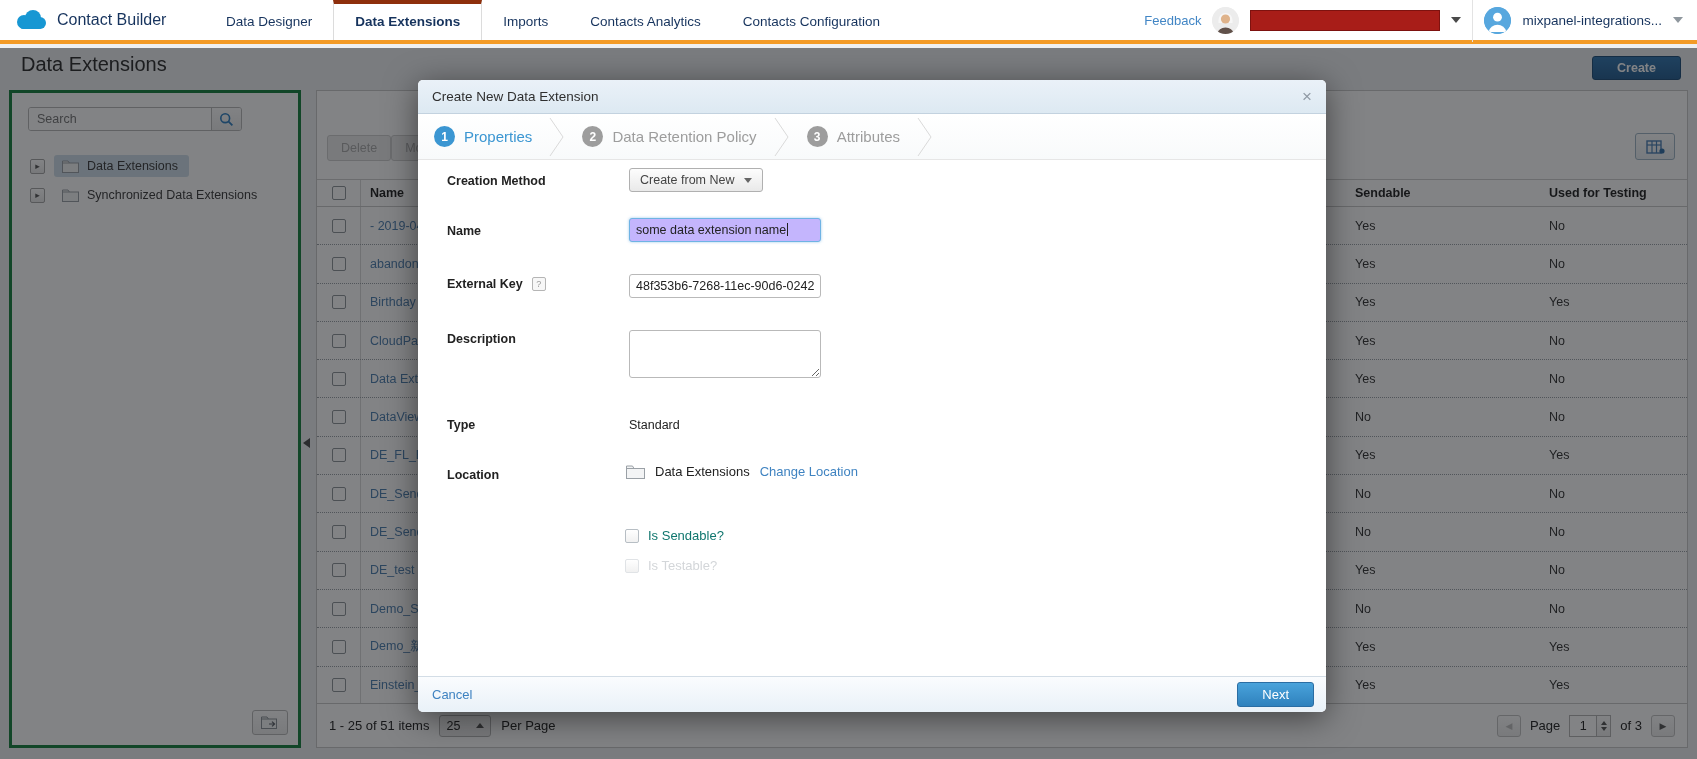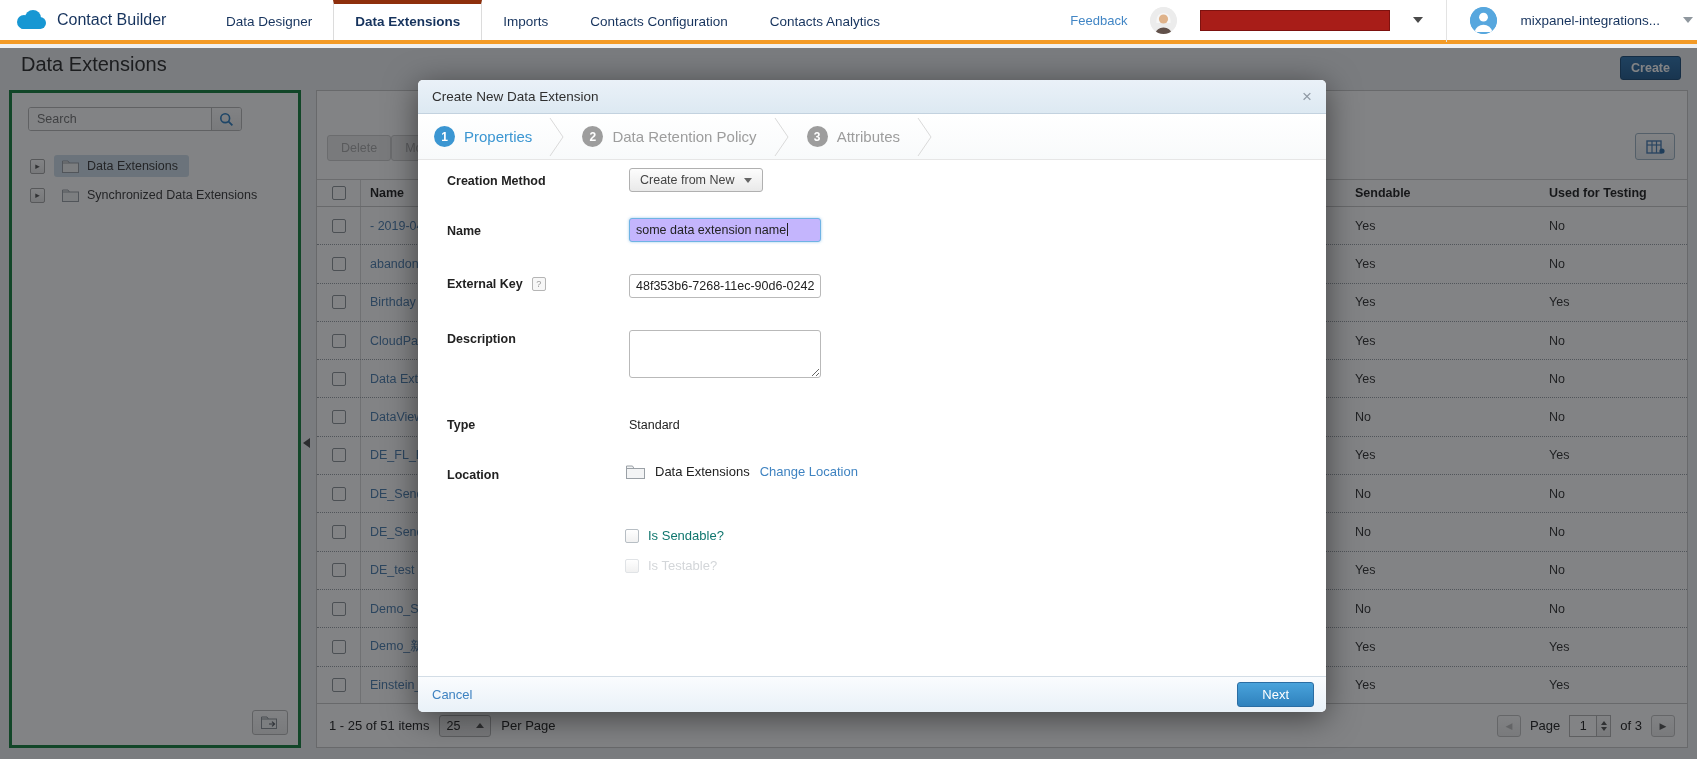--- a/index.html
+++ b/index.html
@@ -10,34 +10,34 @@
   
   .topnav { position:absolute; top:0; left:0; width:100%; height:44px; background:#fff;
             border-bottom:4px solid var(--accent-orange,#f39b27); z-index:70; display:flex; align-items:stretch; }
   .brand { display:flex; align-items:center; gap:9px; padding:0 14px 0 14px; min-width:205px; }
   .brand-label { font-size:16px; font-weight:500; color:var(--brand-navy,#16335d); white-space:nowrap; }
   .nav-tabs { display:flex; }
   .nav-tab { padding:0 21px; font-size:13.5px; color:var(--brand-navy,#16335d); line-height:36px;
              border-top:4px solid transparent; cursor:pointer; white-space:nowrap; }
   .nav-tab.active { border-top-color:var(--active-tab-border,#8e2f0c); border-left:1px solid #dcdcdc;
                     border-right:1px solid #dcdcdc; font-weight:700; }
-  .nav-right { margin-left:auto; display:flex; align-items:center; gap:23px; padding-right:4px; }
+  .nav-right { margin-left:auto; display:flex; align-items:center; gap:11px; padding-right:14px; }
   .feedback-link { font-size:13px; color:#4286c5; cursor:pointer; }
   .einstein { width:27px; height:27px; border-radius:50%; overflow:hidden; background:#ececec; flex:0 0 auto; }
   .redacted { width:190px; height:21px; background:var(--redaction-red,#a81d18); border:1px solid #7e120f; }
   .caret-dn { width:0; height:0; border-left:5px solid transparent; border-right:5px solid transparent;
               border-top:6px solid #4a4a4a; }
   .caret-dn.gray { border-top-color:#8f979e; }
   .nav-divider { width:1px; height:44px; background:#e3e3e3; }
   .user-avatar { width:27px; height:27px; border-radius:50%; overflow:hidden; background:#57a7de; flex:0 0 auto; }
   .account-name { font-size:13.5px; color:var(--brand-navy,#16335d); }
 
   
   .page-title { position:absolute; top:53px; left:21px; font-size:20px; color:#2b2b2b; z-index:1; }
-  .create-btn { position:absolute; top:56px; right:16px; padding:4px 10px; font-size:12.5px; font-weight:700;
+  .create-btn { position:absolute; top:56px; right:16px; padding:4px 24px; font-size:12.5px; font-weight:700;
                 color:#fff; background:linear-gradient(#3176b0,#245d90); border:1px solid #1c4c77;
                 border-radius:3px; z-index:1; cursor:pointer; }
 
   
   .left-panel { position:absolute; left:9px; top:90px; width:292px; height:658px; background:#fff;
                 border:3px solid #15803d; z-index:1; }
   .search-box { margin:14px 0 0 16px; width:214px; height:24px; border:1px solid #b9b9b9; border-radius:3px;
                 display:flex; overflow:hidden; background:#fff; }
   .search-input { flex:1; border:none; outline:none; padding:0 8px; font-size:12.5px; color:#444;
                   font-family:"Liberation Sans",sans-serif; }
@@ -174,23 +174,23 @@
       <span class="brand-label">Contact Builder</span>
     </div>
     <div class="nav-tabs">
 
         <span class="nav-tab">Data Designer</span>
 
         <span class="nav-tab active">Data Extensions</span>
 
         <span class="nav-tab">Imports</span>
 
+        <span class="nav-tab">Contacts Analytics</span>
+
         <span class="nav-tab">Contacts Configuration</span>
-
-        <span class="nav-tab">Contacts Analytics</span>
       </div>
     <div class="nav-right">
       <span class="feedback-link">Feedback</span>
       <span class="einstein">
         <svg width="27" height="27" viewBox="0 0 27 27">
           <circle cx="13.5" cy="13.5" r="13.5" fill="#ececec"></circle>
           <path d="M6.5 13a7 7 0 0 1 14 0v3h-14z" fill="#f7f7f7"></path>
           <circle cx="13.5" cy="12" r="4.6" fill="#dfb38b"></circle>
           <path d="M5 27a8.8 8.8 0 0 1 17 0z" fill="#61514a"></path>
         </svg>

